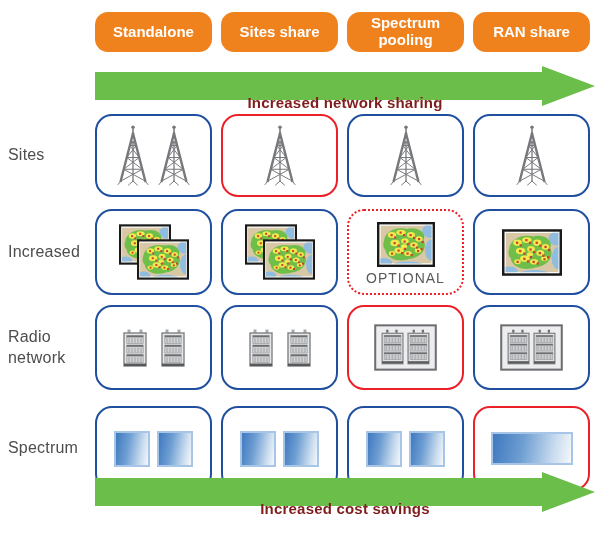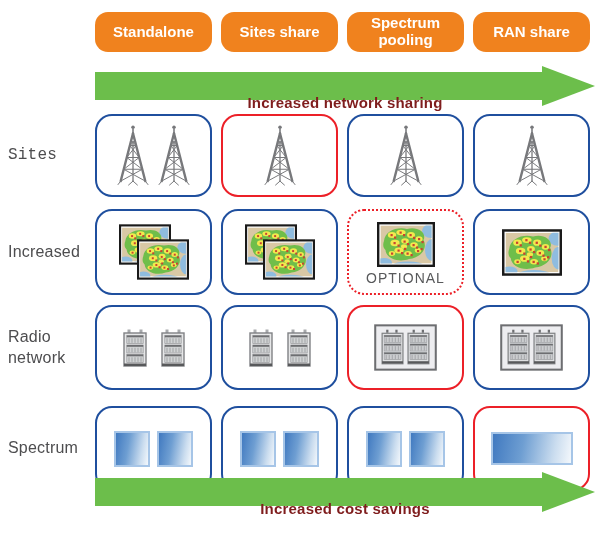--- a/index.html
+++ b/index.html
@@ -23,21 +23,21 @@
     border-left:53px solid var(--green,#6CBE4B);}
   .garrow .atext{position:absolute;left:0;top:6px;width:500px;height:28px;
     display:flex;align-items:center;justify-content:center;
     color:#7f1d1d;font-weight:bold;font-size:15px;letter-spacing:.2px;margin-top:16px;}
   
   .rowlabel{position:absolute;left:8px;width:86px;display:flex;align-items:center;
     color:var(--txt,#4D4D4F);font-size:16px;line-height:1.3;letter-spacing:.2px;}
   
   .cells{position:absolute;left:95px;width:495px;display:grid;
     grid-template-columns:repeat(4,117px);gap:9px;}
-  .r0{top:114px;height:83px;font-family:Liberation Mono, monospace;}
+  .r0{top:114px;height:83px;}
   .r1{top:209px;height:86px;}
   .r2{top:305px;height:85px;}
   .r3{top:406px;height:85px;}
   .cell{box-sizing:border-box;height:100%;background:#fff;position:relative;
     border:2.5px solid var(--blue,#1F4F9E);border-radius:17px;
     display:flex;align-items:center;justify-content:center;gap:10px;}
   .b-red{border-color:var(--red,#EC2028);}
   .b-dotted{border:2.5px dotted var(--red,#EC2028);}
   .r0 .cell{gap:5px;}
   .r2 .cell{gap:14px;}

